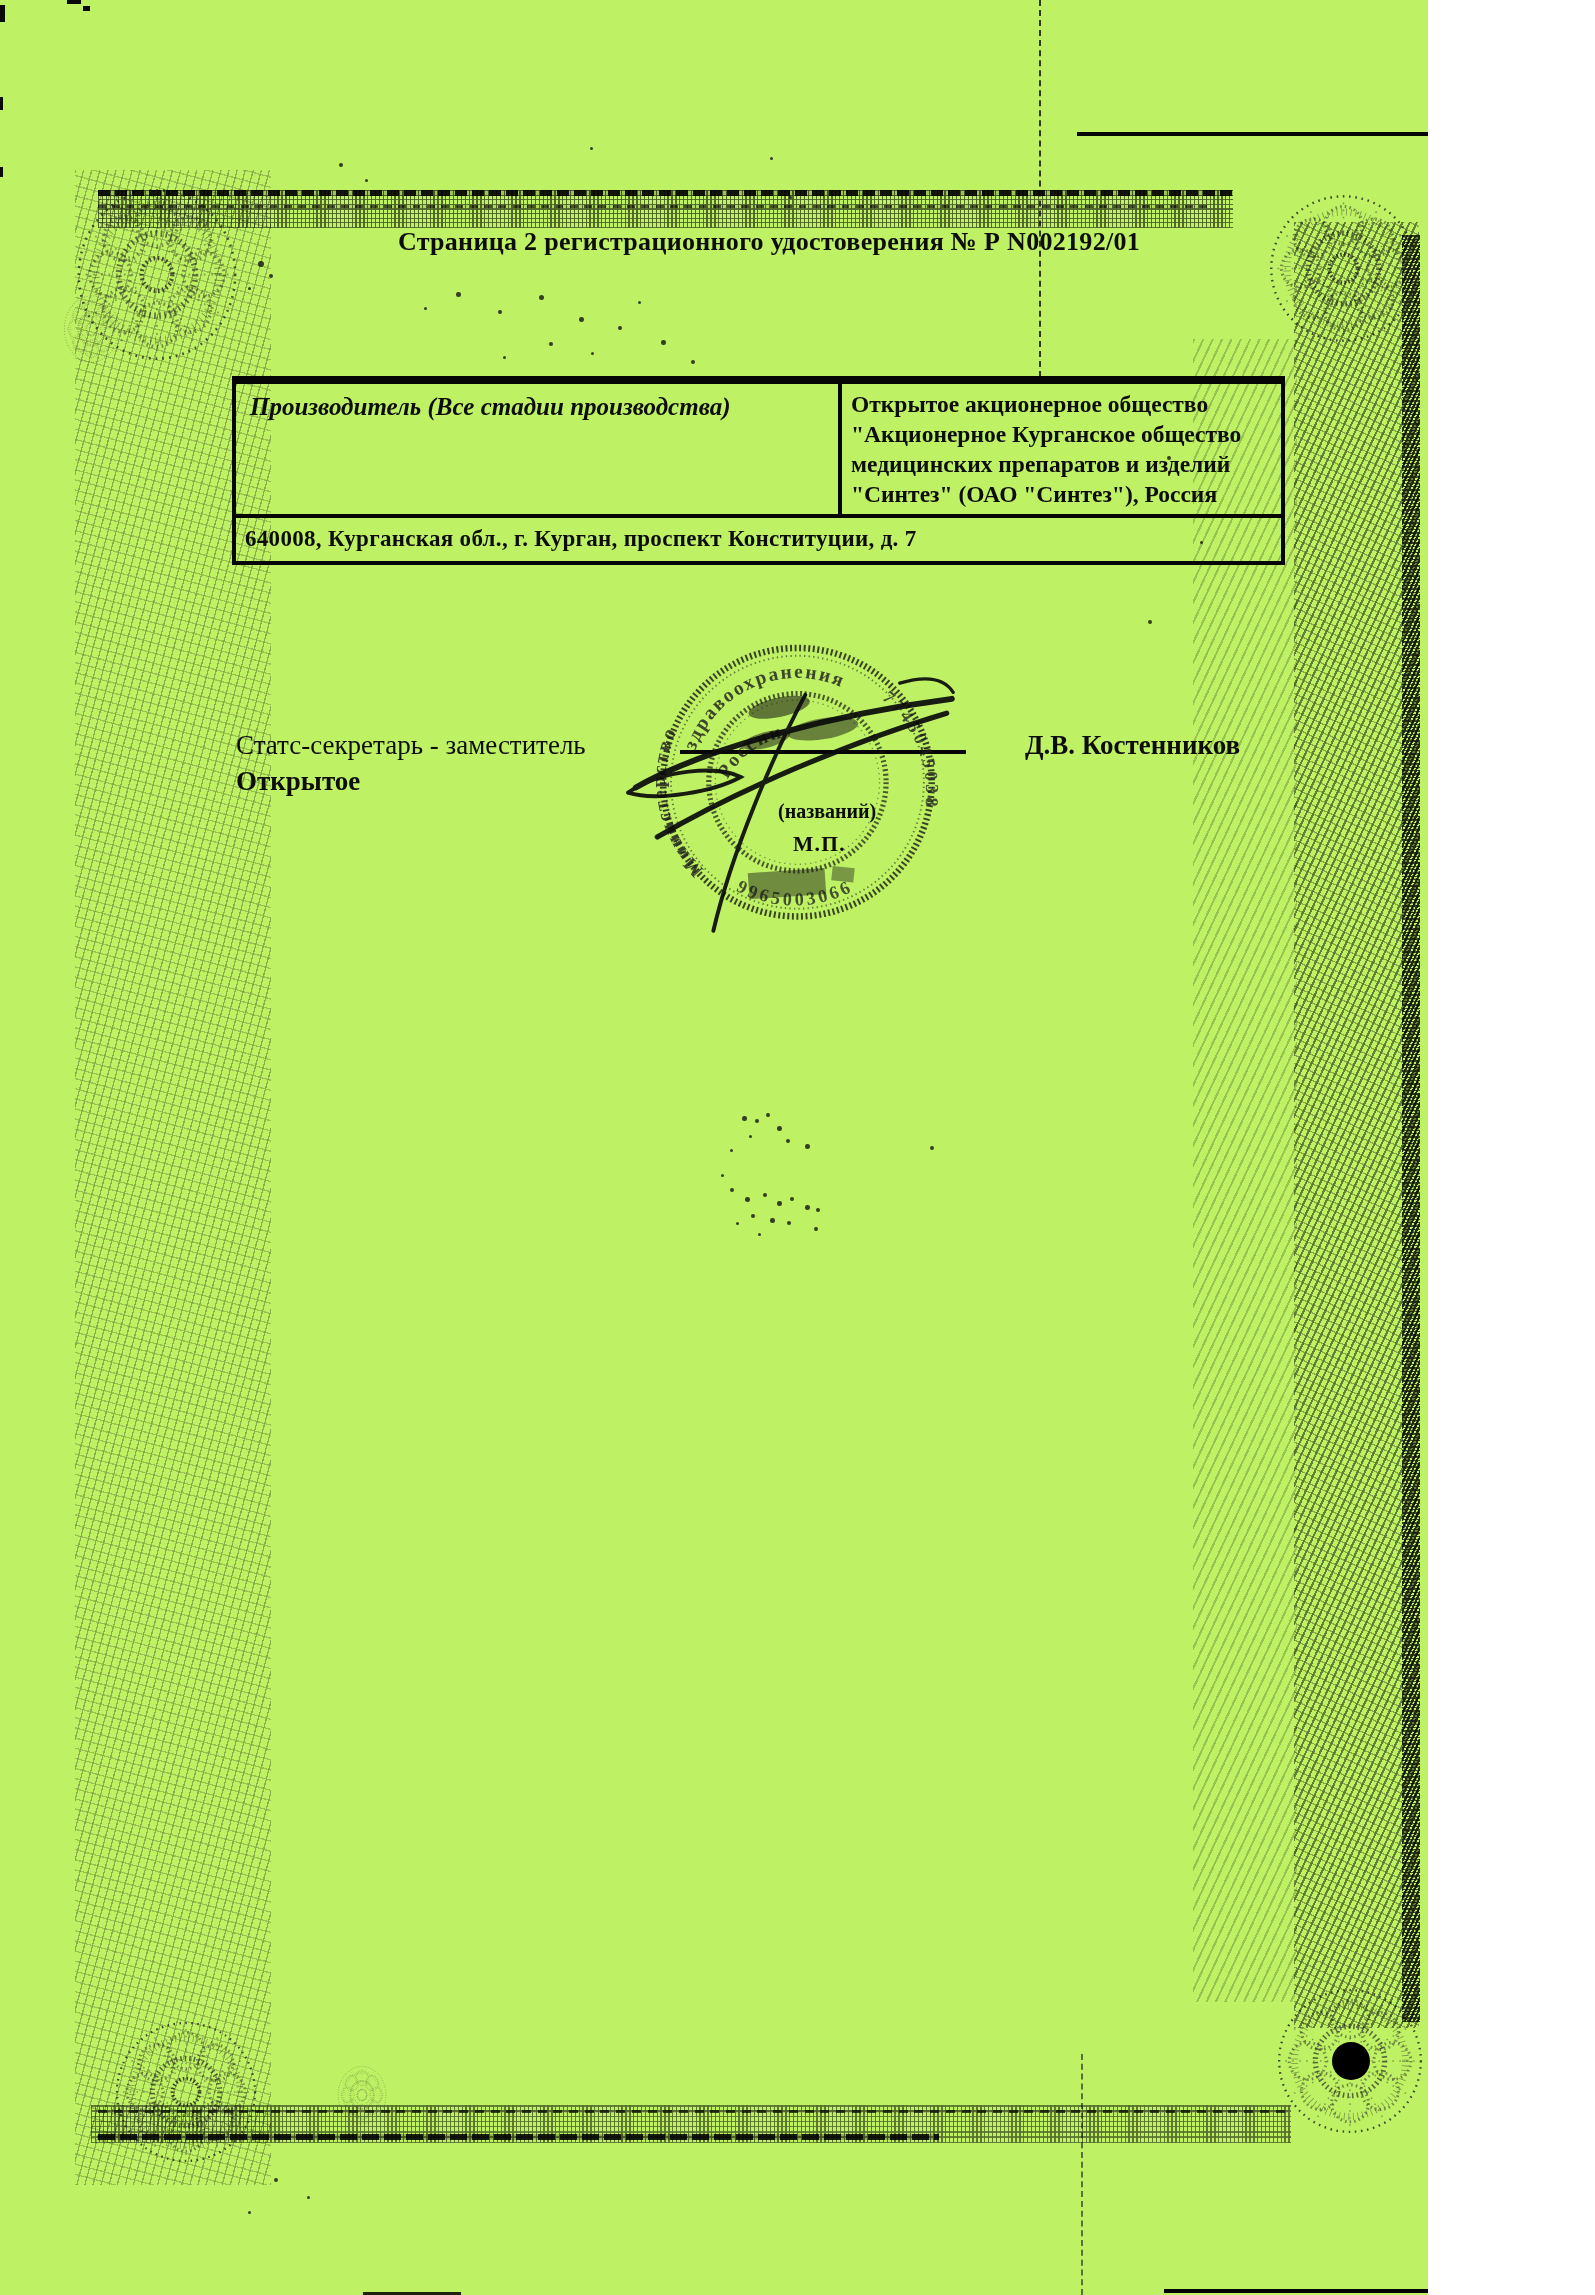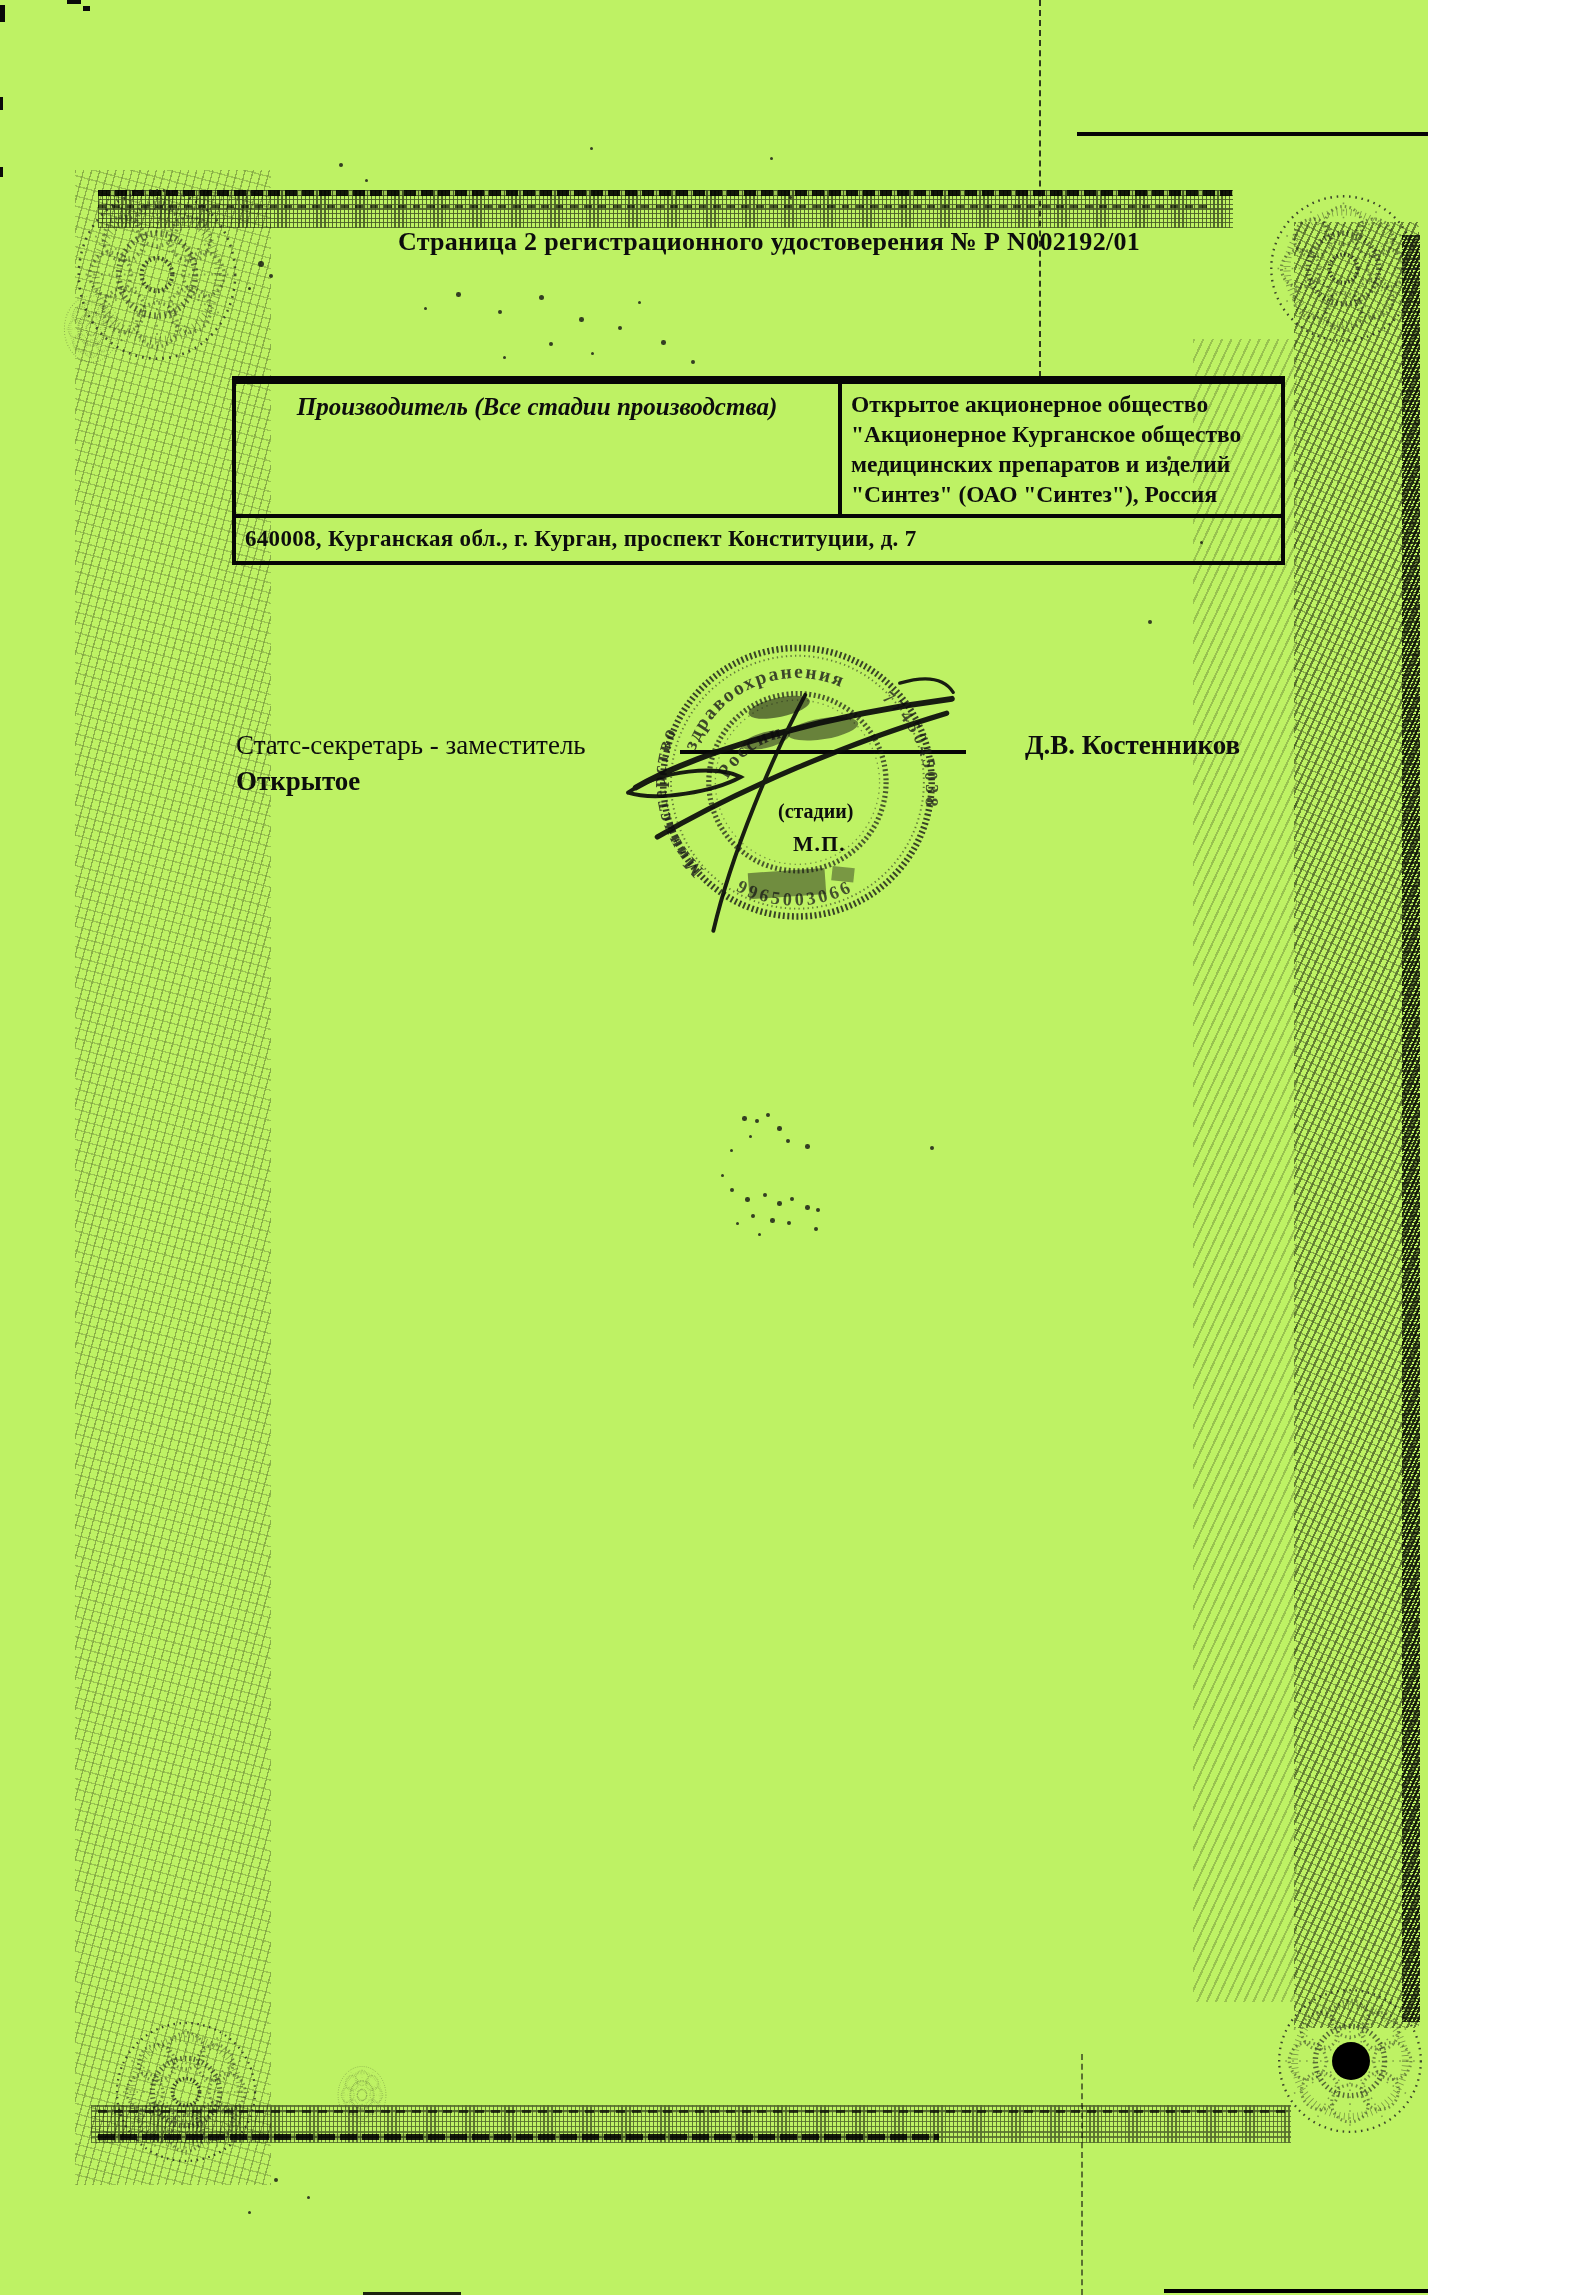--- a/index.html
+++ b/index.html
@@ -16,21 +16,21 @@
   .reg-table{
     position:absolute;left:232px;top:376px;width:1053px;box-sizing:border-box;
     border:4.6px solid #060606;background:rgba(255,255,255,.0);
   }
   .t-head{
     font-size:25px;font-weight:bold;line-height:29px;padding:4.6px 59px 3.3px 10.4px;
   }
   .t-row{display:flex;border-top:4.6px solid #060606;}
   .t-cell-left{
     width:606px;box-sizing:border-box;border-right:4.6px solid #060606;
-    font-size:25px;font-weight:bold;font-style:italic;padding:9px 7px;text-align:center;
+    font-size:25px;font-weight:bold;font-style:italic;padding:9px 14px;
   }
   .t-cell-right{
     flex:1;font-size:23.5px;font-weight:bold;line-height:30px;padding:5.2px 6.5px 5.2px 9px;
     min-height:119px;box-sizing:border-box;
   }
   .t-addr{
     border-top:4.6px solid #060606;font-size:23px;font-weight:bold;
     padding:7.8px 9px 9px;letter-spacing:0.3px;
   }
   .sig-title1{position:absolute;left:236px;top:730px;font-size:27px;font-weight:normal;white-space:nowrap;}
@@ -311,21 +311,21 @@
       <div class="t-cell-left">Производитель (Все стадии производства)</div>
       <div class="t-cell-right">Открытое акционерное общество "Акционерное Курганское общество медицинских препаратов и изделий "Синтез" (ОАО "Синтез"), Россия</div>
     </div>
     <div class="t-addr">640008, Курганская обл., г. Курган, проспект Конституции, д. 7</div>
   </div>
 
   <div class="sig-title1">Статс-секретарь - заместитель</div>
   <div class="sig-title2">Открытое</div>
   <div class="sig-name">Д.В. Костенников</div>
   <div class="sig-line"></div>
-  <div class="sign-caption">(стадии)</div>
+  <div class="sign-caption">(названий)</div>
   <div class="seal-caption">М.П.</div>
 
   <svg class="stamp-svg" width="378" height="326" viewBox="940 965 580 500">
     <defs>
       <path id="arcTop" d="M 1066 1152 A 166 166 0 0 1 1380 1152"></path>
       <path id="arcLeft" d="M 1080 1334 A 184 184 0 0 1 1044 1108"></path>
       <path id="arcInnerTop" d="M 1116 1196 A 118 118 0 0 1 1330 1200"></path>
       <path id="arcDigR" d="M 1352 1072 A 182 182 0 0 1 1392 1312"></path>
       <path id="arcDigB" d="M 1128 1366 A 190 190 0 0 0 1398 1262"></path>
     </defs>

